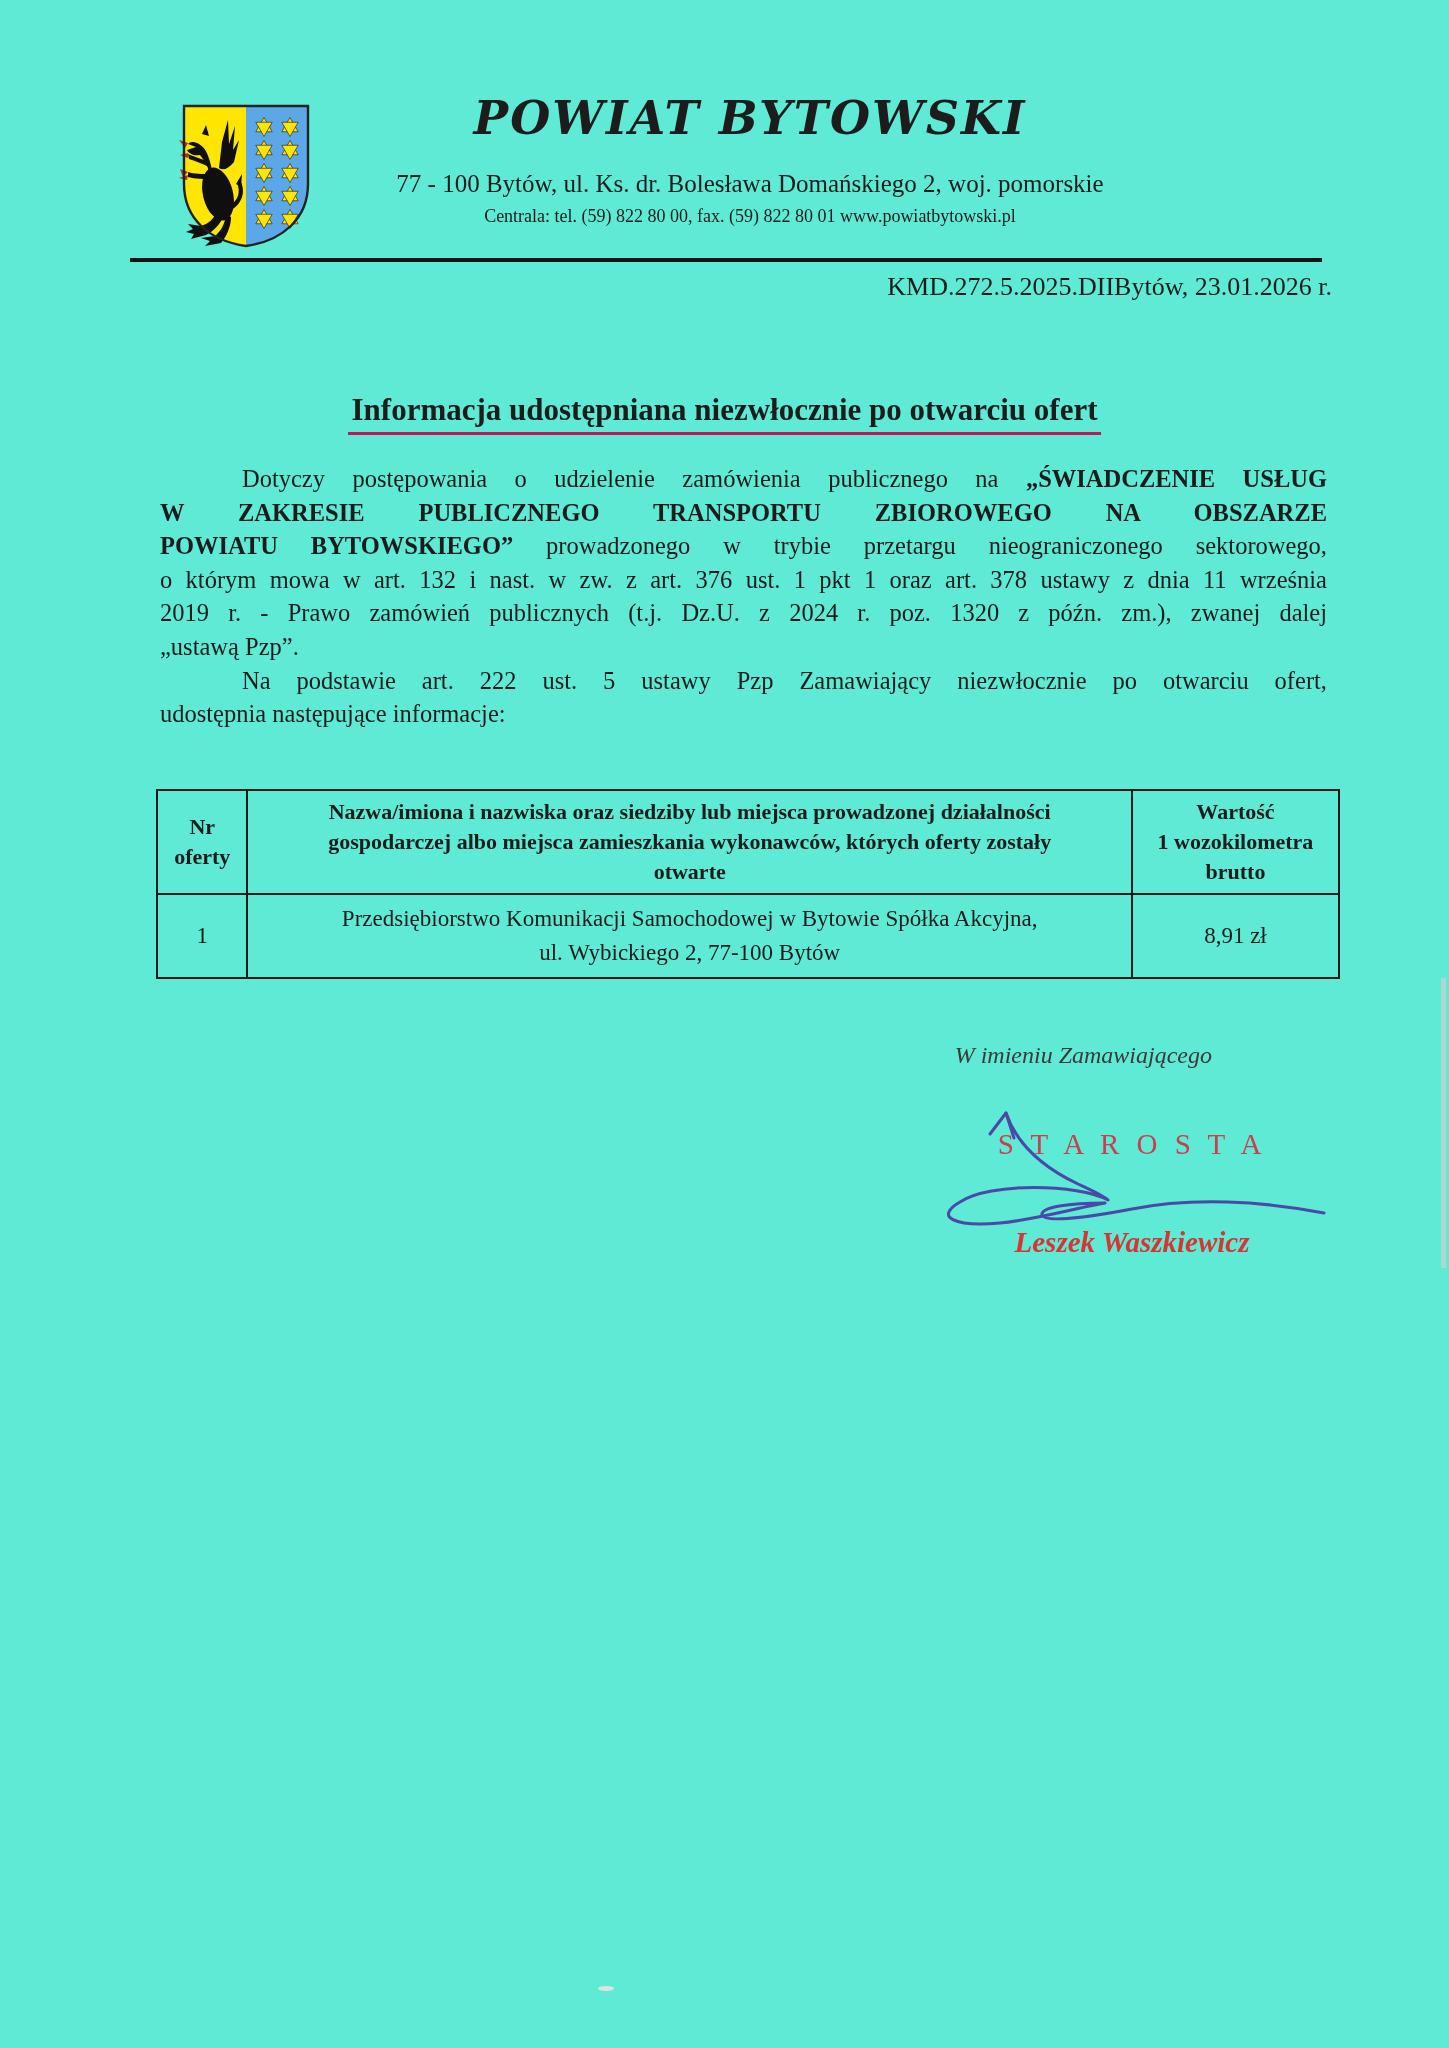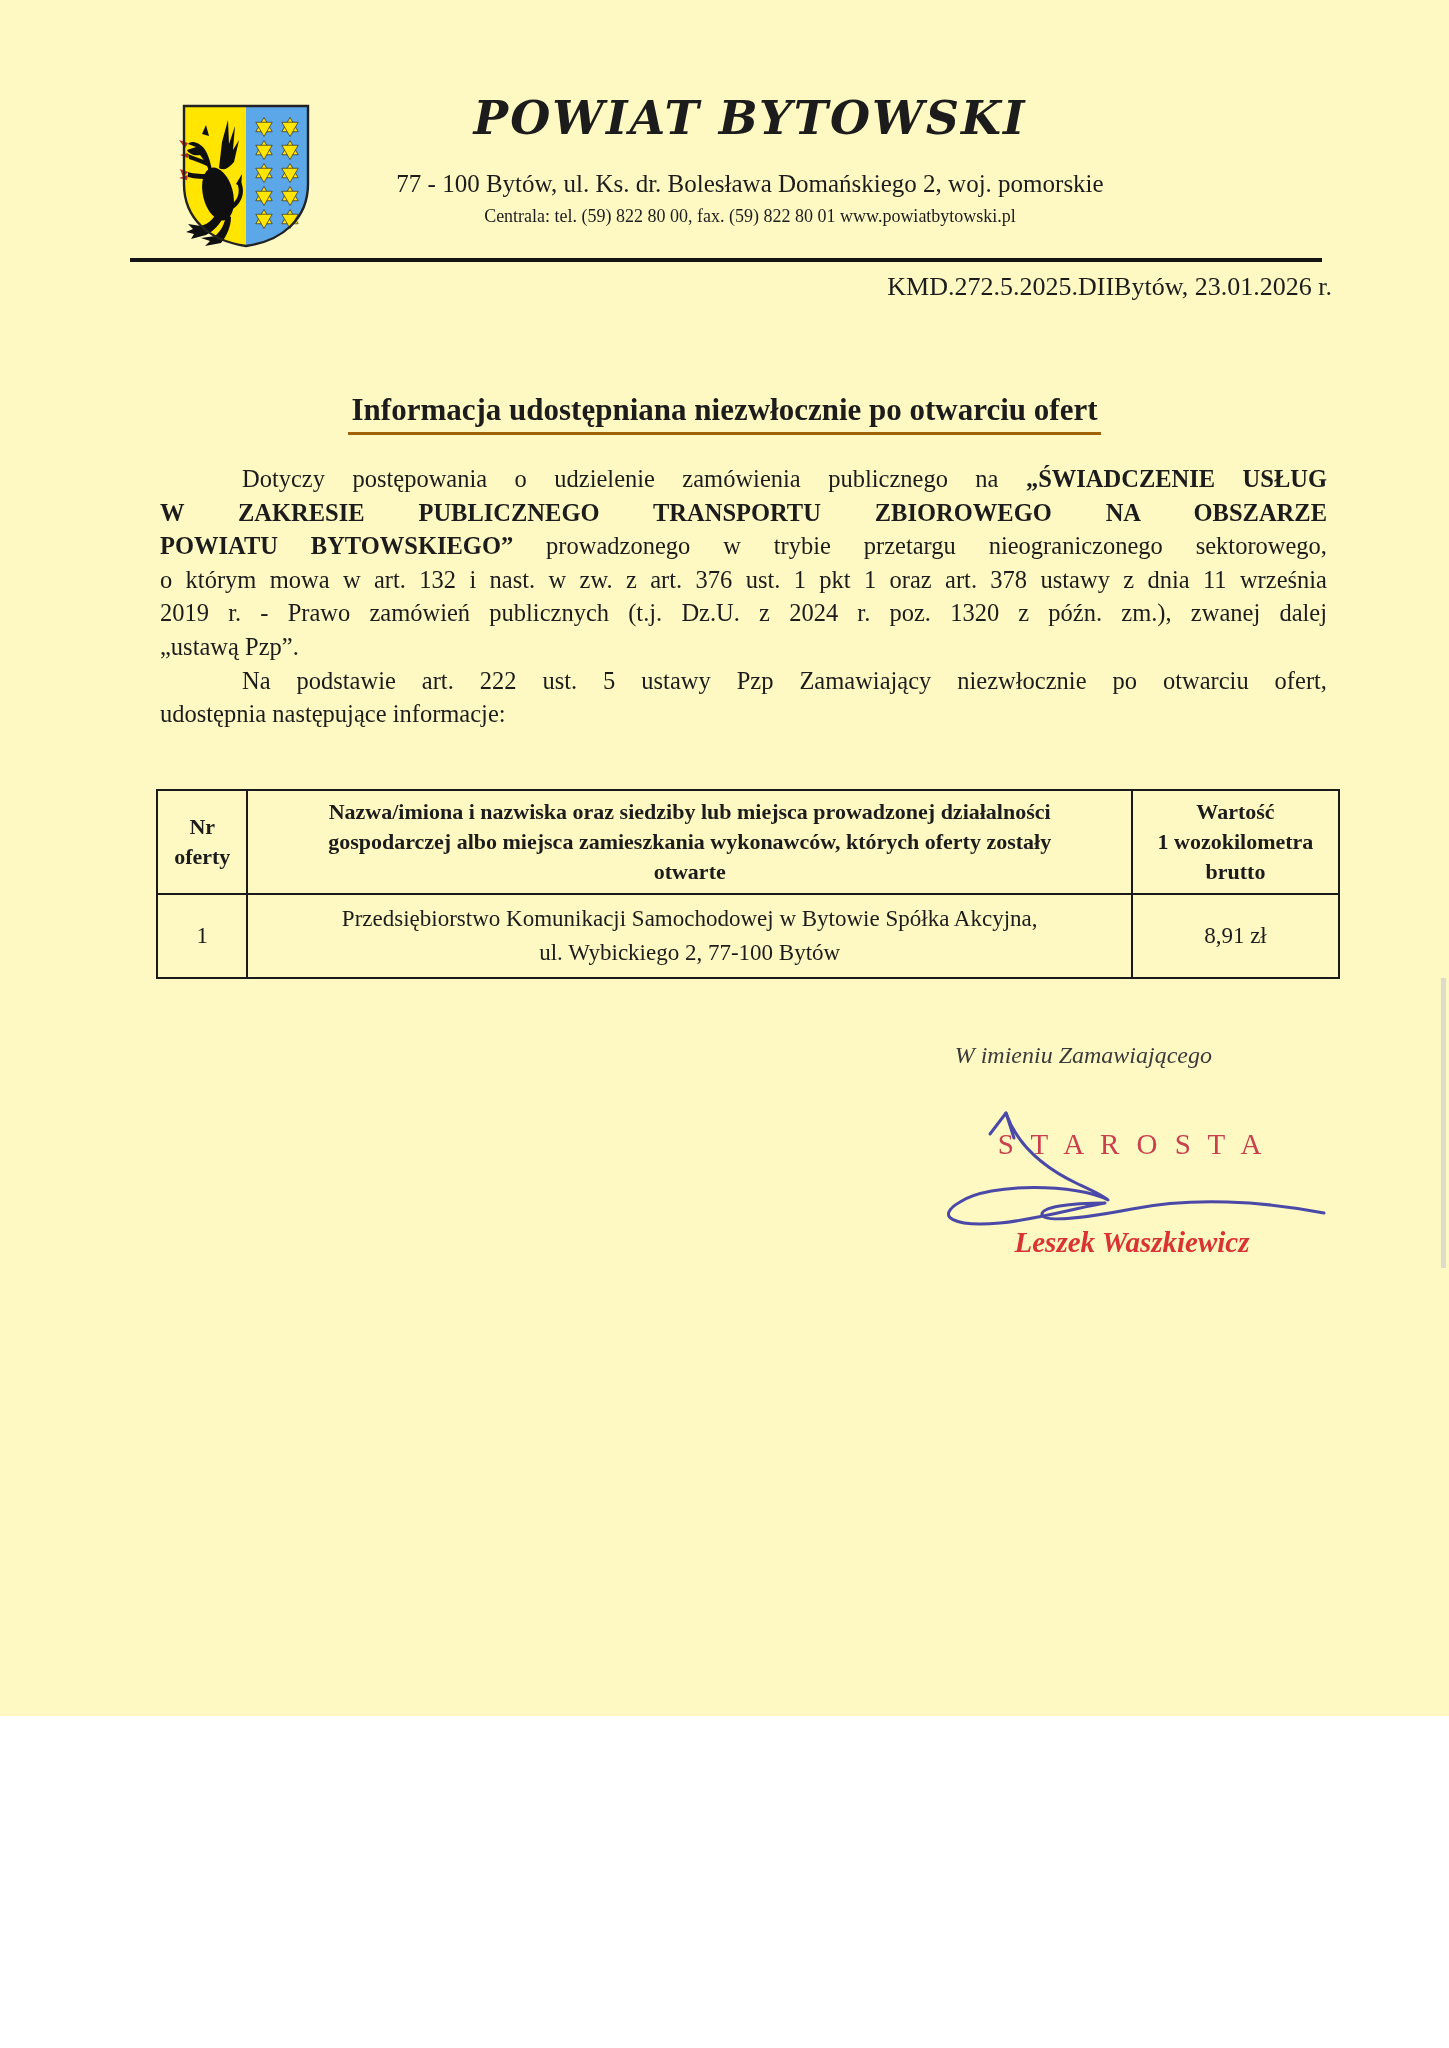--- a/index.html
+++ b/index.html
@@ -1,33 +1,33 @@
 <!DOCTYPE html>
 <html lang="pl" style="--text: #1c1c1c; --accent-red-role: #c8404e; --accent-red-name: #d93434; --ink-blue: #4a49a8; --shield-yellow: #ffe500; --shield-blue: #5ca7e8; --griffin-black: #0f0f0f; --star-yellow: #ffe500; --claw-red: #c0281e;"><head>
 <meta charset="utf-8">
 <style>
   html,body{margin:0;padding:0;background:#ffffff;}
   .page{
-    position:relative;width:1449px;height:1716px;background:#fef9c3;overflow:hidden;
+    position:relative;width:1449px;height:2048px;background:#5eead4;overflow:hidden;
     font-family:"Liberation Serif","DejaVu Serif",serif;color:var(--text,#1c1c1c);
   }
   
   .crest{position:absolute;left:176px;top:98px;width:140px;height:154px;}
   .header-text{position:absolute;left:290px;top:92px;width:920px;text-align:center;}
   .org-name{
     font-size:46px;font-weight:bold;font-style:italic;letter-spacing:2px;
     font-family:"DejaVu Serif","Liberation Serif",serif;line-height:52px;
   }
   .addr1{margin-top:23px;font-size:25px;line-height:33px;}
   .addr2{font-size:18px;line-height:33px;}
   .rule{position:absolute;left:130px;top:258px;width:1192px;height:4px;background:#141414;}
   .ref-row{position:absolute;left:135px;top:272px;width:1158px;display:flex;justify-content:flex-end;font-size:26px;margin-left:39px;}
   
   .doc-title{position:absolute;left:0;top:392px;width:1449px;text-align:center;font-size:31px;font-weight:bold;}
-  .doc-title span{display:inline-block;border-bottom:3px solid #a16207;padding:0 4px 4px 4px;}
+  .doc-title span{display:inline-block;border-bottom:3px solid #be185d;padding:0 4px 4px 4px;}
   
   .body-text{position:absolute;left:160px;top:462px;width:1167px;font-size:24.5px;line-height:33.6px;}
   .line{text-align:justify;text-align-last:justify;white-space:normal;}
   .line.last{text-align-last:left;}
   .line.indent{text-indent:82px;}
   .b{font-weight:bold;}
   
   .offers-table{position:absolute;left:156px;top:789px;width:1184px;border-collapse:collapse;table-layout:fixed;}
   .offers-table th,.offers-table td{
     border:2.5px solid #1a1a1a;text-align:center;vertical-align:middle;padding:6px 8px;

